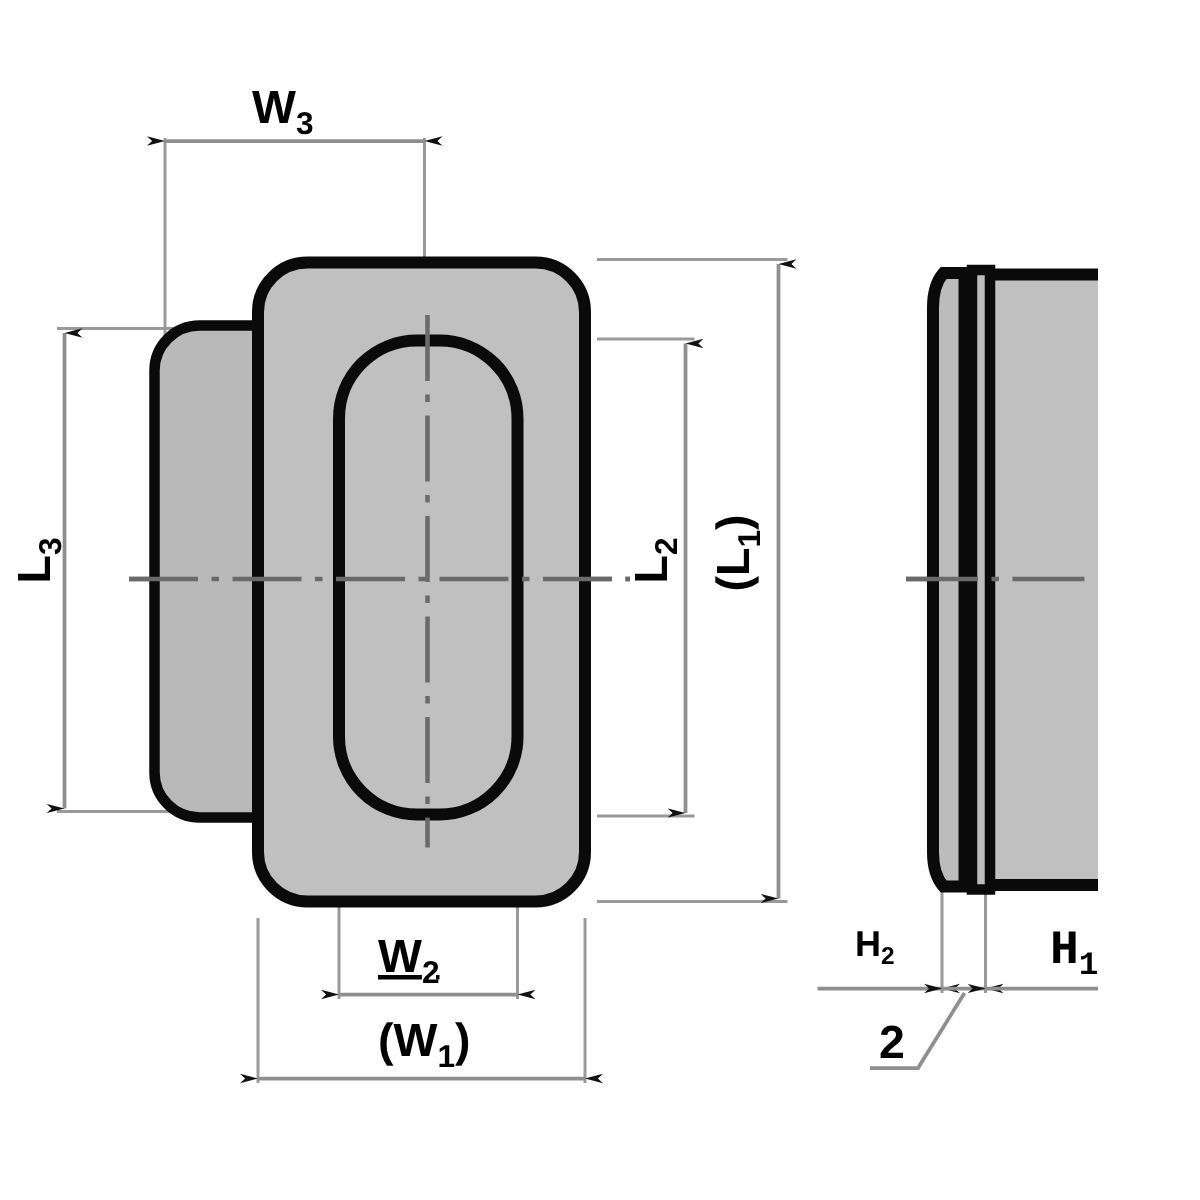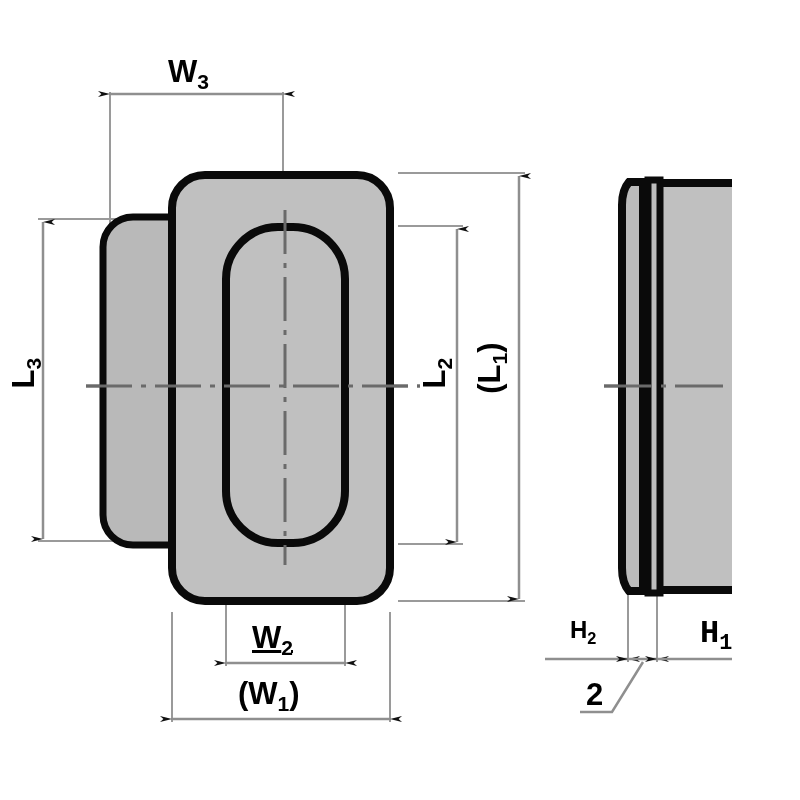--- a/index.html
+++ b/index.html
@@ -165,21 +165,21 @@
   </div>
 
   <div class="dim-label rot90" style="left:454px; top:350px; width:76px; text-align:center; font-size:31px;">
     <span>(L</span><span class="sub">1</span><span>)</span>
   </div>
 
   <div class="dim-label" style="left:252px; top:622px; font-size:31px;text-decoration:underline;">
     <span>W</span><span class="sub">2</span>
   </div>
 
-  <div class="dim-label" style="left:238px; top:678px; font-size:31px;">
+  <div class="dim-label" style="left:252px; top:678px; font-size:31px;">
     <span>(W</span><span class="sub">1</span><span>)</span>
   </div>
 
   <div class="dim-label" style="left:551px; top:618px; font-size:24px;margin-left:19px;">
     <span>H</span><span class="sub">2</span>
   </div>
 
   <div class="dim-label" style="left:700px; top:618px; font-size:32px;font-family:Liberation Mono, monospace;">
     <span>H</span><span class="sub">1</span>
   </div>

